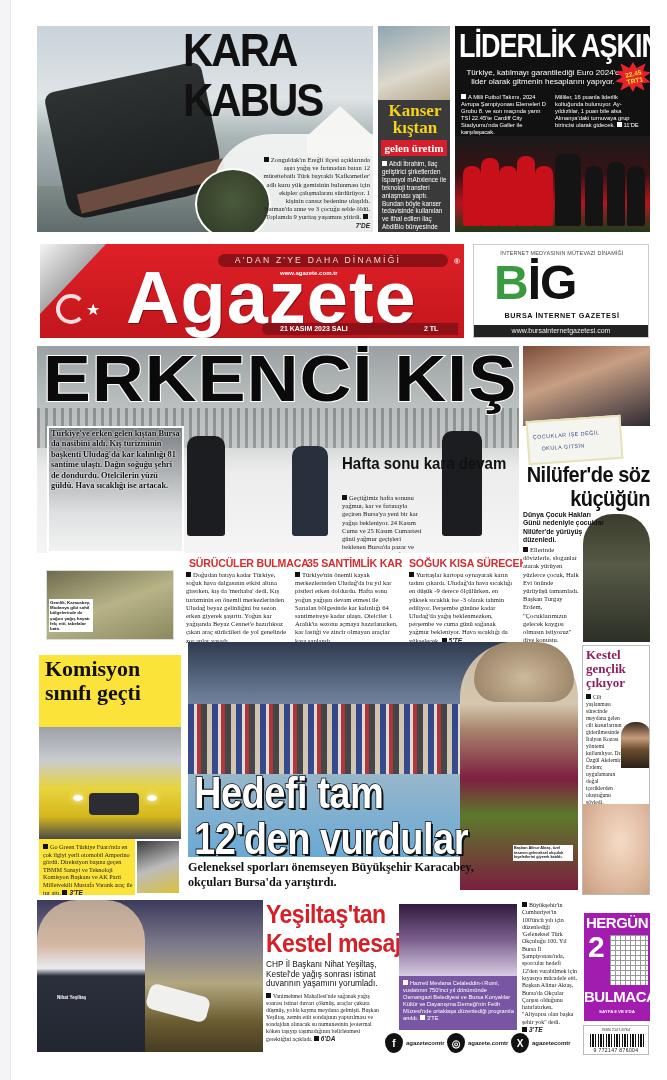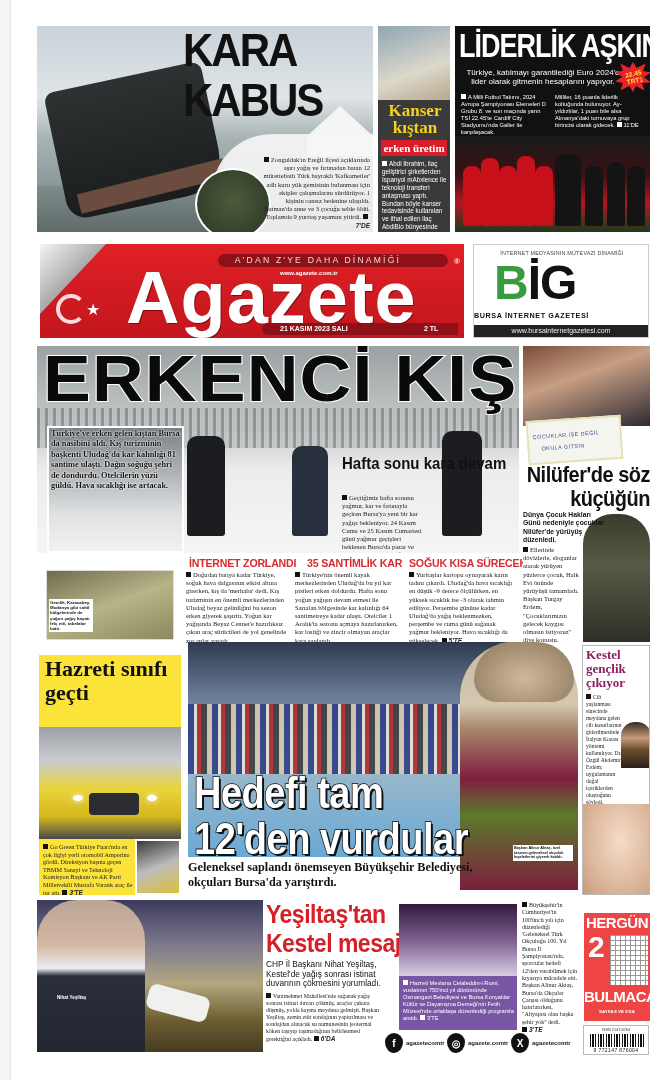--- a/index.html
+++ b/index.html
@@ -55,21 +55,21 @@
   #mast .date-bar { left: 222px; top: 79px; width: 196px; height: 12px; background: #8d1116; border-radius: 6px 0 0 6px; }
   #mast .date { left: 240px; top: 79px; font-size: 7px; line-height: 12px; color: #fff; font-weight: bold; }
   #mast .price { left: 384px; top: 79px; font-size: 7px; line-height: 12px; color: #fff; font-weight: bold; }
 
   
   #big { left: 462px; top: 244px; width: 176px; height: 94px; background: #fff; border: 1px solid #ccc; }
   #big .tag { left: 0; top: 5px; width: 176px; text-align: center; font-size: 5.4px; color: #444; letter-spacing: 0.2px; }
   #big .logo { left: 20px; top: 12px; font-size: 48px; line-height: 52px; font-weight: 900; letter-spacing: -1px; }
   #big .logo .b { color: #3a9a3f; }
   #big .logo .ig { color: #111; }
-  #big .name { left: 0; top: 66px; width: 176px; text-align: left; font-size: 7.2px; font-weight: 900; letter-spacing: 0.6px; }
+  #big .name { left: 0; top: 66px; width: 176px; text-align: center; font-size: 7.2px; font-weight: 900; letter-spacing: 0.6px; }
   #big .url-bar { left: 0; top: 80px; width: 174px; height: 12px; background: #222; color: #eee; font-size: 7px; line-height: 12px; text-align: center; }
 
   
   #erk { left: 26px; top: 346px; width: 482px; height: 207px; overflow: hidden; background: linear-gradient(180deg,#9ba1a3 0%,#c7cbcb 40%,#ececec 60%,#f5f5f5 100%); }
   #erk .trees { left: 0; top: 62px; width: 482px; height: 40px; background: repeating-linear-gradient(90deg,#6a706f 0 3px,#b8bcbc 3px 8px); opacity: 0.6; }
   #erk .headline { left: 6px; top: -2px; font-size: 64px; line-height: 70px; font-weight: 900; color: #0a0a0a; letter-spacing: 1px; -webkit-text-stroke: 2px #fff; paint-order: stroke fill; white-space: nowrap; transform: scaleX(1.12); transform-origin: left; }
   #erk .inset { left: 10px; top: 80px; width: 137px; height: 127px; background: linear-gradient(180deg,#7c8186,#dfe1e2 70%,#f2f2f2); border: 2px solid #fff; }
   #erk .inset-text { left: 14px; top: 83px; width: 130px; font-family: "Liberation Serif", serif; font-weight: bold; font-size: 8.3px; line-height: 10.4px; color: #111; text-shadow: 0 0 2px #fff, 0 0 2px #fff; }
   .person { position: absolute; background: #1c1d20; border-radius: 10px 10px 3px 3px; }
   #erk .sub-title { left: 305px; top: 108px; font-size: 15px; line-height: 16px; font-weight: 900; color: #111; transform: scaleY(1.15); transform-origin: top; }
@@ -130,21 +130,21 @@
   #yestext .body { left: 0; top: 93px; width: 118px; font-size: 5.8px; line-height: 7px; }
 
   
   #mev { left: 388px; top: 904px; width: 118px; height: 126px; background: #7956a3; overflow: hidden; }
   #mev .photo { left: 0; top: 0; width: 118px; height: 72px; background: linear-gradient(180deg,#311b3d,#7c5f8e 50%,#d8cde4); }
   #mev .title { left: 4px; top: 42px; width: 112px; font-size: 13px; line-height: 14px; font-weight: 900; color: #f7d51c; text-shadow: 1px 1px 0 #3b2452; letter-spacing: -0.3px; }
   #mev .body { left: 4px; top: 76px; width: 112px; font-size: 5.7px; line-height: 7px; color: #fff; }
   #okcu { left: 511px; top: 902px; width: 56px; }
 
   
-  #herg { left: 573px; top: 913px; width: 66px; height: 108px; background: #ef4444; overflow: hidden; }
+  #herg { left: 573px; top: 913px; width: 66px; height: 108px; background: #a21caf; overflow: hidden; }
   #herg .t1 { left: 0; top: 2px; width: 66px; text-align: center; font-size: 15px; line-height: 16px; font-weight: 900; color: #fff; letter-spacing: -0.5px; }
   #herg .num { left: 4px; top: 18px; font-size: 30px; line-height: 32px; font-weight: 900; color: #fff; }
   #herg .grid { left: 26px; top: 22px; width: 38px; height: 50px; background-color: #fff; background-image: linear-gradient(#999 1px, transparent 1px), linear-gradient(90deg, #999 1px, transparent 1px); background-size: 5px 5px; }
   #herg .t2 { left: 0; top: 76px; width: 66px; text-align: center; font-size: 15px; line-height: 16px; font-weight: 900; color: #fff; letter-spacing: -0.5px; }
   #herg .t3 { left: 0; top: 96px; width: 66px; text-align: center; font-size: 4.4px; font-weight: bold; color: #fff; }
 
   #barcode { left: 572px; top: 1025px; width: 66px; height: 30px; border: 1px solid #bbb; background: #fff; }
   #barcode .issn { left: 0; top: 2px; width: 64px; text-align: center; font-size: 3.8px; color: #333; }
   #barcode .bars { left: 6px; top: 8px; width: 54px; height: 13px; background: repeating-linear-gradient(90deg,#111 0 1px,#fff 1px 2px,#111 2px 4px,#fff 4px 5px,#111 5px 6px,#fff 6px 8px); }
   #barcode .num { left: 0; top: 21px; width: 64px; text-align: center; font-size: 5px; letter-spacing: 0.4px; color: #111; }
@@ -169,21 +169,21 @@
     <div class="abs inset"></div>
     <div class="abs inset-text bodytxt">
       <span class="sq"></span><span>Zonguldak'ın Ereğli ilçesi açıklarında aşırı yağış ve fırtınadan batan 12 mürettebatlı Türk bayraklı 'Kafkametler' adlı kuru yük gemisinin bulunması için ekipler çalışmalarını sürdürüyor. 1 kişinin cansız bedenine ulaşıldı. Batman'da anne ve 3 çocuğu selde öldü. Toplamda 9 yurttaş yaşamını yitirdi.</span>
       <span class="sq"></span><span class="ref">7'DE</span>
     </div>
   </div>
 
   <div id="kanser" class="abs">
     <div class="abs photo"></div>
     <div class="abs title">Kanser kıştan</div>
-    <div class="abs red">erken üretim</div>
+    <div class="abs red">gelen üretim</div>
     <div class="abs body">
       <span class="sq" style="background:#fff"></span><span>Abdi İbrahim, ilaç geliştirici şirketlerden İspanyol mAbxience ile teknoloji transferi anlaşması yaptı. Bundan böyle kanser tedavisinde kullanılan ve ithal edilen ilaç AbdiBio bünyesinde üretilecek.</span>
       <span>4'TE</span>
     </div>
   </div>
 
   <div id="lider" class="abs">
     <div class="abs crowd">
       <div class="player" style="left:8px"></div>
       <div class="player" style="left:26px;height:68px"></div>
@@ -240,21 +240,21 @@
     <div class="abs sub-title">Hafta sonu kara devam</div>
     <div class="abs sub-text bodytxt">
       <span class="sq"></span><span>Geçtiğimiz hafta sonunu yağmur, kar ve fırtınayla geçiren Bursa'ya yeni bir kar yağışı bekleniyor. 24 Kasım Cuma ve 25 Kasım Cumartesi günü yağmur geçişleri beklenen Bursa'da pazar ve pazartesi günü kar yağışı görülüyor...</span>
     </div>
   </div>
 
   <div id="karsnow" class="abs">
     <div class="abs cap">Gemlik, Karacabey, Mudanya gibi sahil bölgelerinde de yoğun yağış hayatı felç etti, tabelalar battı.</div>
   </div>
 
-  <div class="colhead" style="left:178px;top:557px">İNTERNET ZORLANDI</div>
+  <div class="colhead" style="left:178px;top:557px">SÜRÜCÜLER BULMACA</div>
   <div class="col3 bodytxt" style="left:175px;top:571px;width:104px">
     <span class="sq"></span><span>Doğudan batıya kadar Türkiye, soğuk hava dalgasının etkisi altına girerken, kış da 'merhaba' dedi. Kış turizminin en önemli merkezlerinden Uludağ beyaz gelinliğini bu sezon erken giyerek şaşırttı. Yoğun kar yağışında Beyaz Cennet'e hazırlıksız çıkan araç sürücüleri de yol genelinde zor anlar yaşadı.</span>
   </div>
   <div class="colhead" style="left:296px;top:557px">35 SANTİMLİK KAR</div>
   <div class="col3 bodytxt" style="left:284px;top:571px;width:106px">
     <span class="sq"></span><span>Türkiye'nin önemli kayak merkezlerinden Uludağ'da bu yıl kar pistleri erken doldurdu. Hafta sonu yoğun yağışın devam etmesi ile Sarıalan bölgesinde kar kalınlığı 64 santimetreye kadar ulaştı. Otelciler 1 Aralık'ta sezonu açmaya hazırlanırken, kar lastiği ve zincir olmayan araçlar kara saplandı.</span>
   </div>
   <div class="colhead" style="left:398px;top:557px">SOĞUK KISA SÜRECEK</div>
   <div class="col3 bodytxt" style="left:398px;top:571px;width:108px">
     <span class="sq"></span><span>Yurttaşlar kartopu oynayarak karın tadını çıkardı. Uludağ'da hava sıcaklığı en düşük -9 derece ölçülürken, en yüksek sıcaklık ise -3 olarak tahmin ediliyor. Perşembe gününe kadar Uludağ'da yağış beklenmezken, perşembe ve cuma günü sağanak yağmur bekleniyor. Hava sıcaklığı da yükselecek.</span>
@@ -271,42 +271,42 @@
     <div class="abs kid"></div>
     <div class="abs title">Nilüfer'de söz küçüğün</div>
     <div class="abs lead">Dünya Çocuk Hakları Günü nedeniyle çocuklar Nilüfer'de yürüyüş düzenledi.</div>
     <div class="abs body bodytxt">
       <span class="sq"></span><span>Ellerinde dövizlerle, sloganlar atarak yürüyen yüzlerce çocuk, Halk Evi önünde yürüyüşü tamamladı. Başkan Turgay Erdem, "Çocuklarımızın gelecek kaygısı olmasın istiyoruz" diye konuştu.</span>
       <br>
     </div>
   </div>
 
   <div id="amp" class="abs">
-    <div class="abs title">Hazreti sınıfı geçti</div>
+    <div class="abs title">Komisyon sınıfı geçti</div>
     <div class="abs car"></div>
     <div class="abs grille"></div>
     <div class="abs light1"></div>
     <div class="abs light2"></div>
     <div class="abs body bodytxt">
       <span class="sq"></span><span>Go Green Türkiye Fuarı'nda en çok ilgiyi yerli otomobil Amperino gördü. Direksiyon başına geçen TBMM Sanayi ve Teknoloji Komisyon Başkanı ve AK Parti Milletvekili Mustafa Varank araç ile tur attı.</span>
       <span class="sq"></span><span class="ref">3'TE</span>
     </div>
     <div class="abs inset"></div>
   </div>
 
   <div id="hed" class="abs">
     <div class="abs photo"></div>
     <div class="abs crowd"></div>
     <div class="abs man"></div>
     <div class="abs hat"></div>
     <div class="abs headline">
       <div>Hedefi tam</div>
       <div>12'den vurdular</div>
     </div>
-    <div class="abs sub">Geleneksel saplandı önemseyen Büyükşehir Belediyesi, okçuları Bursa'da yarıştırdı.</div>
+    <div class="abs sub">Geleneksel sporları önemseyen Büyükşehir Karacabey, okçuları Bursa'da yarıştırdı.</div>
     <div class="abs cap">Başkan Alinur Aktaş, özel tasarım geleneksel okçuluk kıyafetlerini giyerek katıldı.</div>
   </div>
 
   <div id="koza" class="abs">
     <div class="abs title">Kestel gençlik çıkıyor</div>
     <div class="abs dr"></div>
     <div class="abs body bodytxt" style="font-size:5.6px;line-height:7px">
       <span class="sq"></span><span>Cilt yaşlanması sürecinde meydana gelen cilt kusurlarının giderilmesinde İtalyan Kozası yöntemi kullanılıyor. Dr. Özgül Akdemir Erdem; uygulamanın doğal içeriklerden oluştuğunu söyledi.</span>
       <br><span class="sq"></span><span class="ref">5TE</span>
     </div>
@@ -316,21 +316,21 @@
   <div id="yes" class="abs">
     <div class="abs car"></div>
     <div class="abs man"></div>
     <div class="abs label">Nihat Yeşiltaş</div>
   </div>
   <div id="yestext" class="abs">
     <div class="abs title">
       <div>Yeşiltaş'tan</div>
       <div>Kestel mesajı</div>
     </div>
-    <div class="abs sub">CHP İl Başkanı Nihat Yeşiltaş, Kestel'de yağış sonrası istinat duvarının çökmesini yorumladı.</div>
+    <div class="abs sub">CHP İl Başkanı Nihat Yeşiltaş, Kestel'de yağış sonrası istinat duvarının yaşamını yorumladı.</div>
     <div class="abs body bodytxt" style="font-size:5.8px;line-height:7px">
       <span class="sq"></span><span>Vanimehmet Mahallesi'nde sağanak yağış sonrası istinat duvarı çökmüş, araçlar çukura düşmüş, yolda kayma meydana gelmişti. Başkan Yeşiltaş, zemin etüt sondajının yaptırılması ve sondajdan alınacak su numunesinin jeotermal köken taşıyıp taşımadığının belirlenmesi gerektiğini açıkladı.</span>
       <span class="sq"></span><span class="ref">6'DA</span>
     </div>
   </div>
 
   <div id="mev" class="abs">
     <div class="abs photo"></div>
     <div class="abs body">
       <span class="sq" style="background:#fff"></span><span>Hazreti Mevlana Celaleddin-i Rumi, vuslatının 750'inci yıl dönümünde Osmangazi Belediyesi ve Bursa Konyalılar Kültür ve Dayanışma Derneği'nin Fetih Müzesi'nde ortaklaşa düzenlediği programla anıldı.</span>

